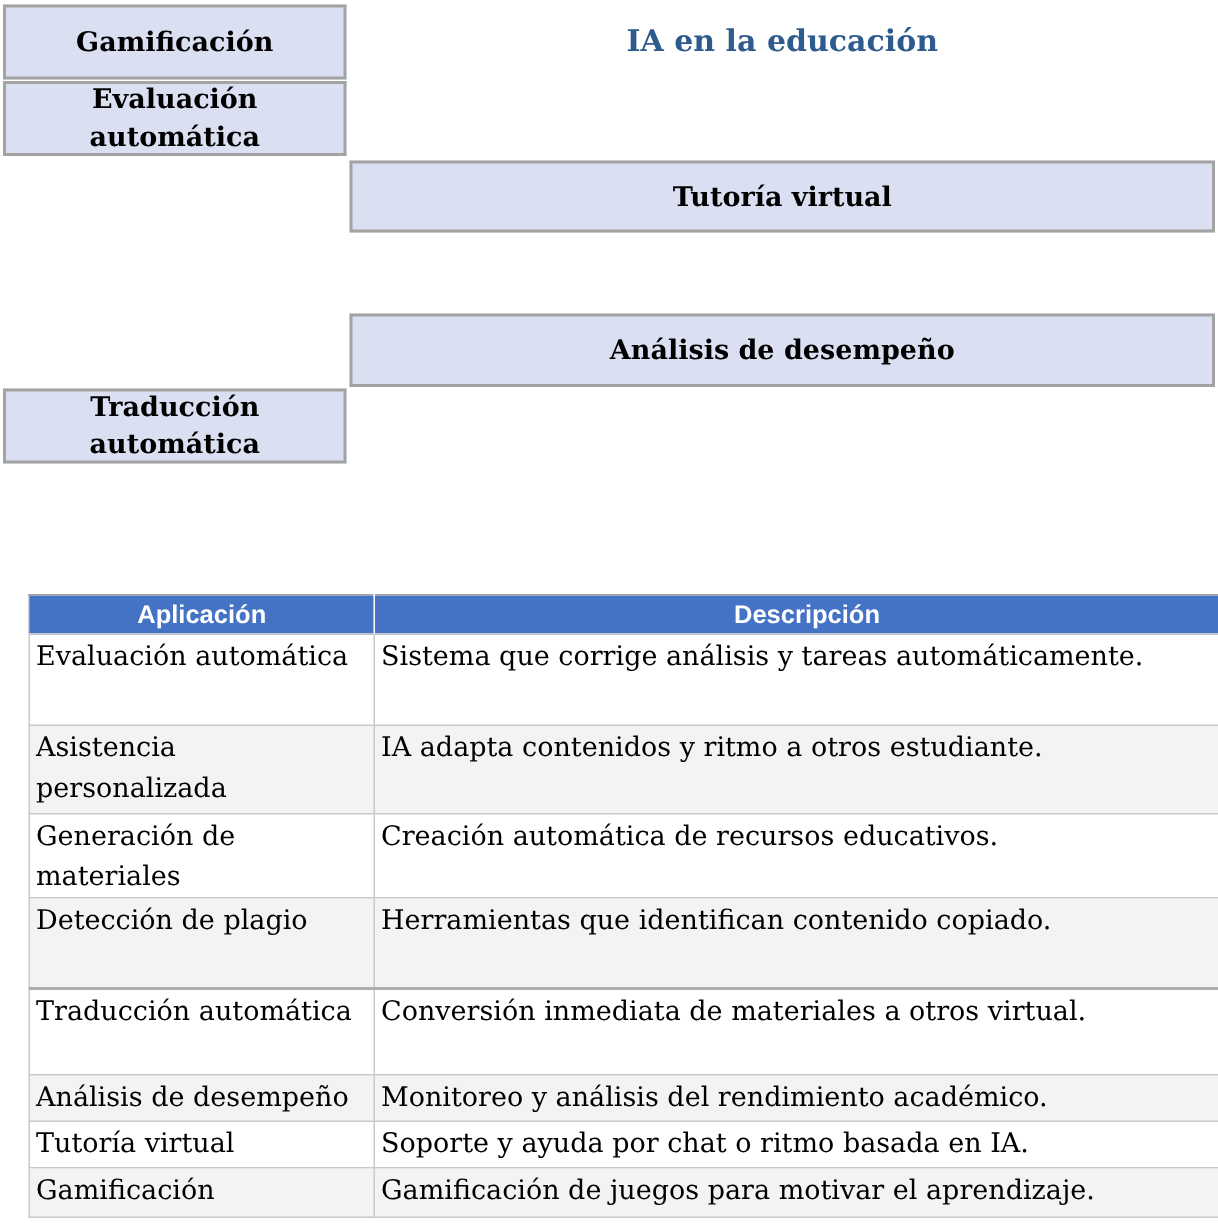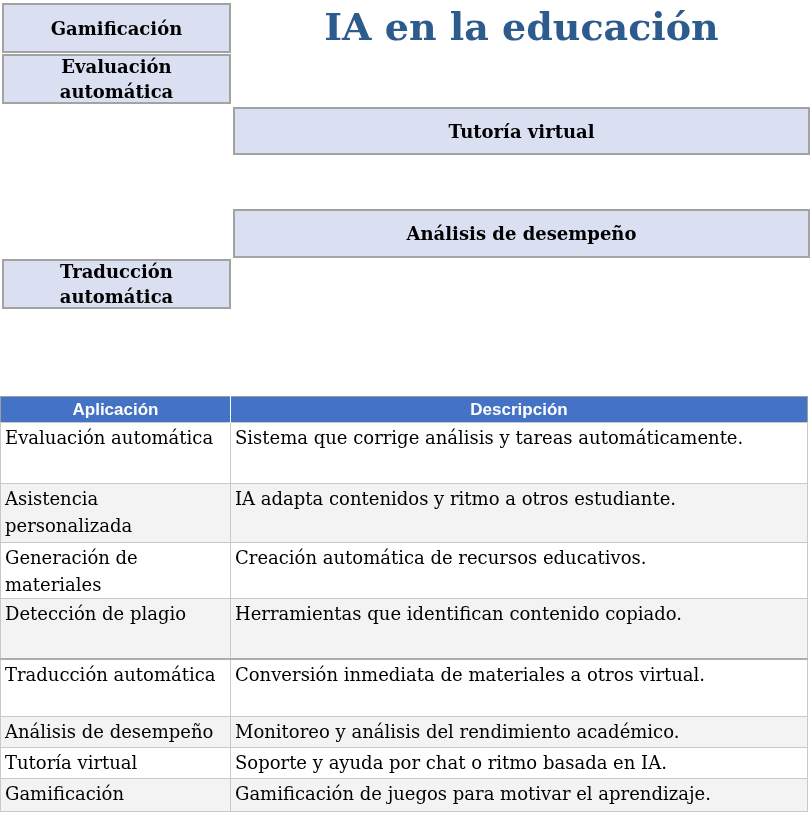--- a/index.html
+++ b/index.html
@@ -41,28 +41,28 @@
   
   .doc-title {
     position: absolute;
     left: 233px;
     top: 6px;
     width: 577px;
     height: 42px;
     line-height: 42px;
     text-align: center;
     font-weight: bold;
-    font-size: 38px;
+    font-size: 20px;
     color: var(--title-text, #2E5B8D);
   }
 
   
   .table-wrap {
     position: absolute;
-    left: 0;
+    left: 19px;
     top: 396px;
     width: 748px;
   }
   table.app-table {
     border-collapse: collapse;
     table-layout: fixed;
     width: 808px;
     border: 1px solid var(--table-outer-border, #9E9E9E);
   }
   table.app-table col.col-app  { width: 230px; }

